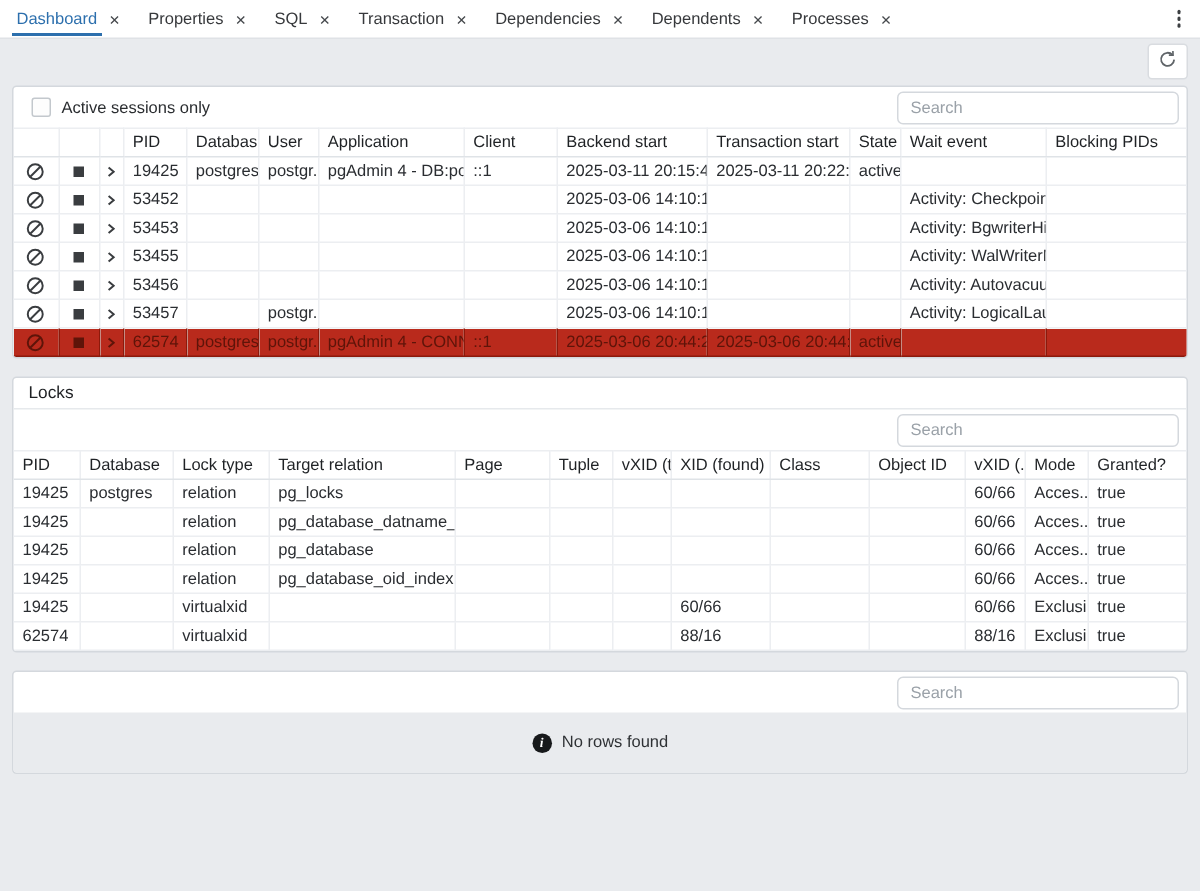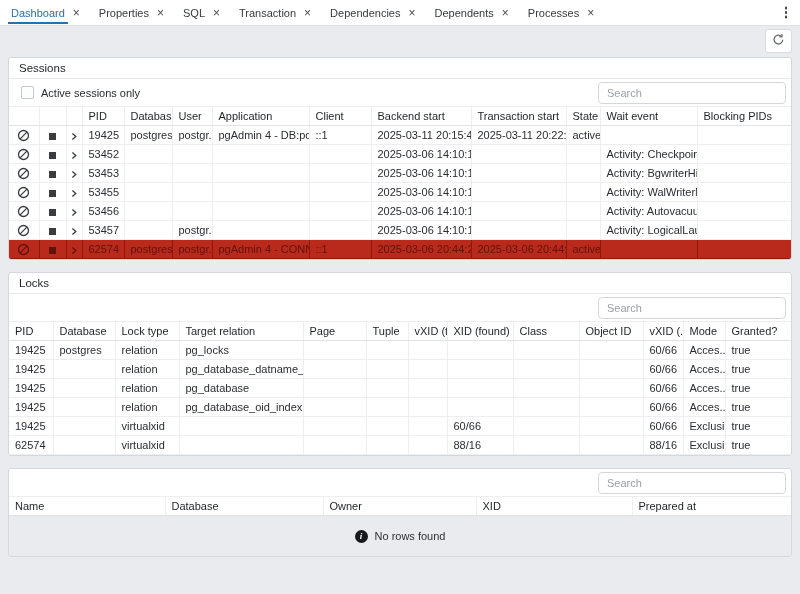--- a/index.html
+++ b/index.html
@@ -98,21 +98,20 @@
         <span>
           <svg width="13" height="13" viewBox="0 0 14 14">
               <path d="M11.6 7.3a4.7 4.7 0 1 1-1.2-3.4" fill="none" stroke="currentColor" stroke-width="1.3"></path>
               <path d="M10.7 1.1 L10.8 4.1 L7.8 4" fill="none" stroke="currentColor" stroke-width="1.2"></path>
             </svg>
         </span>
       </button>
     </div>
 
     <section class="panel">
-      <div class="panel-title">Sessions</div>
       <div class="panel-toolbar">
         <label class="chk">
           <span class="box"></span>
           <span>Active sessions only</span>
         </label>
         <input class="search" placeholder="Search" style="">
       </div>
       <table>
           <colgroup>
             <col style="width: 30px;">
@@ -421,39 +420,20 @@
               <td>true</td>
             </tr>
           </tbody>
         </table>
     </section>
 
     <section class="panel" style="margin-bottom:8px;">
       <div class="panel-toolbar right">
         <input class="search" placeholder="Search" style="">
       </div>
-      <table>
-          <colgroup>
-            <col style="width: 156px;">
-            <col style="width: 158px;">
-            <col style="width: 153px;">
-            <col style="width: 156px;">
-            <col style="width: 161px;">
-          </colgroup>
-          <thead>
-            <tr>
-              <th>Name</th>
-              <th>Database</th>
-              <th>Owner</th>
-              <th>XID</th>
-              <th>Prepared at</th>
-            </tr>
-          </thead>
-          <tbody></tbody>
-        </table>
       <div class="empty">
         <span class="info-ic">i</span>
         <span>No rows found</span>
       </div>
     </section>
 
   </div>
 </div>
 
 </body></html>

